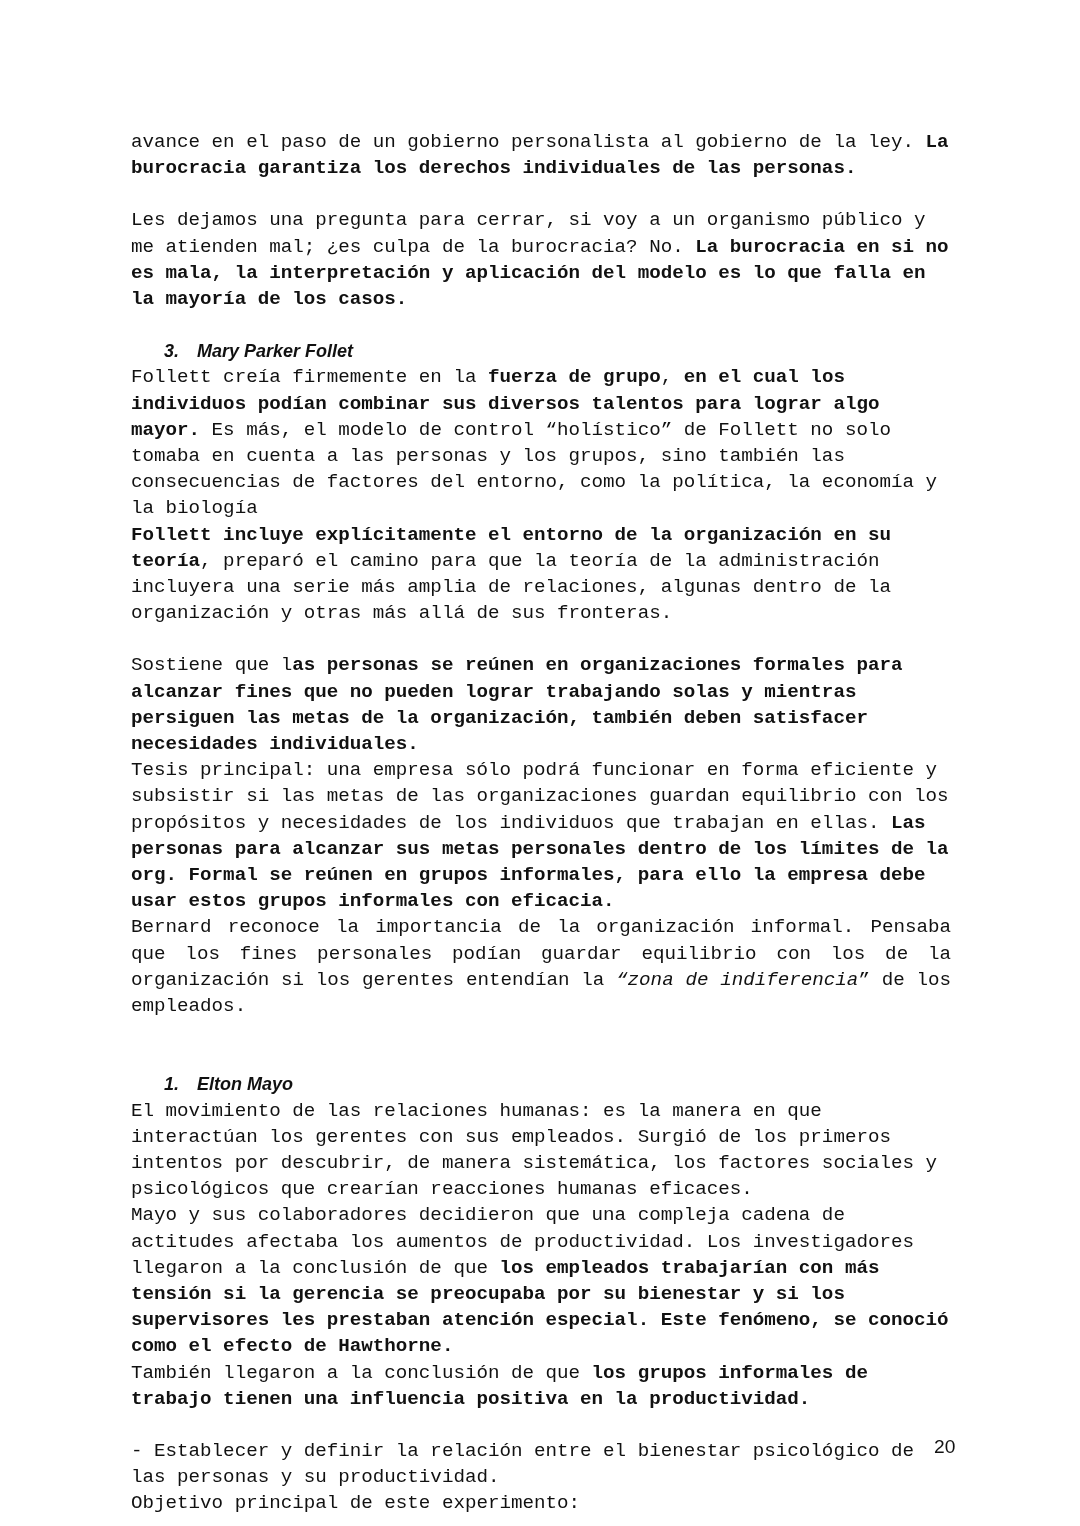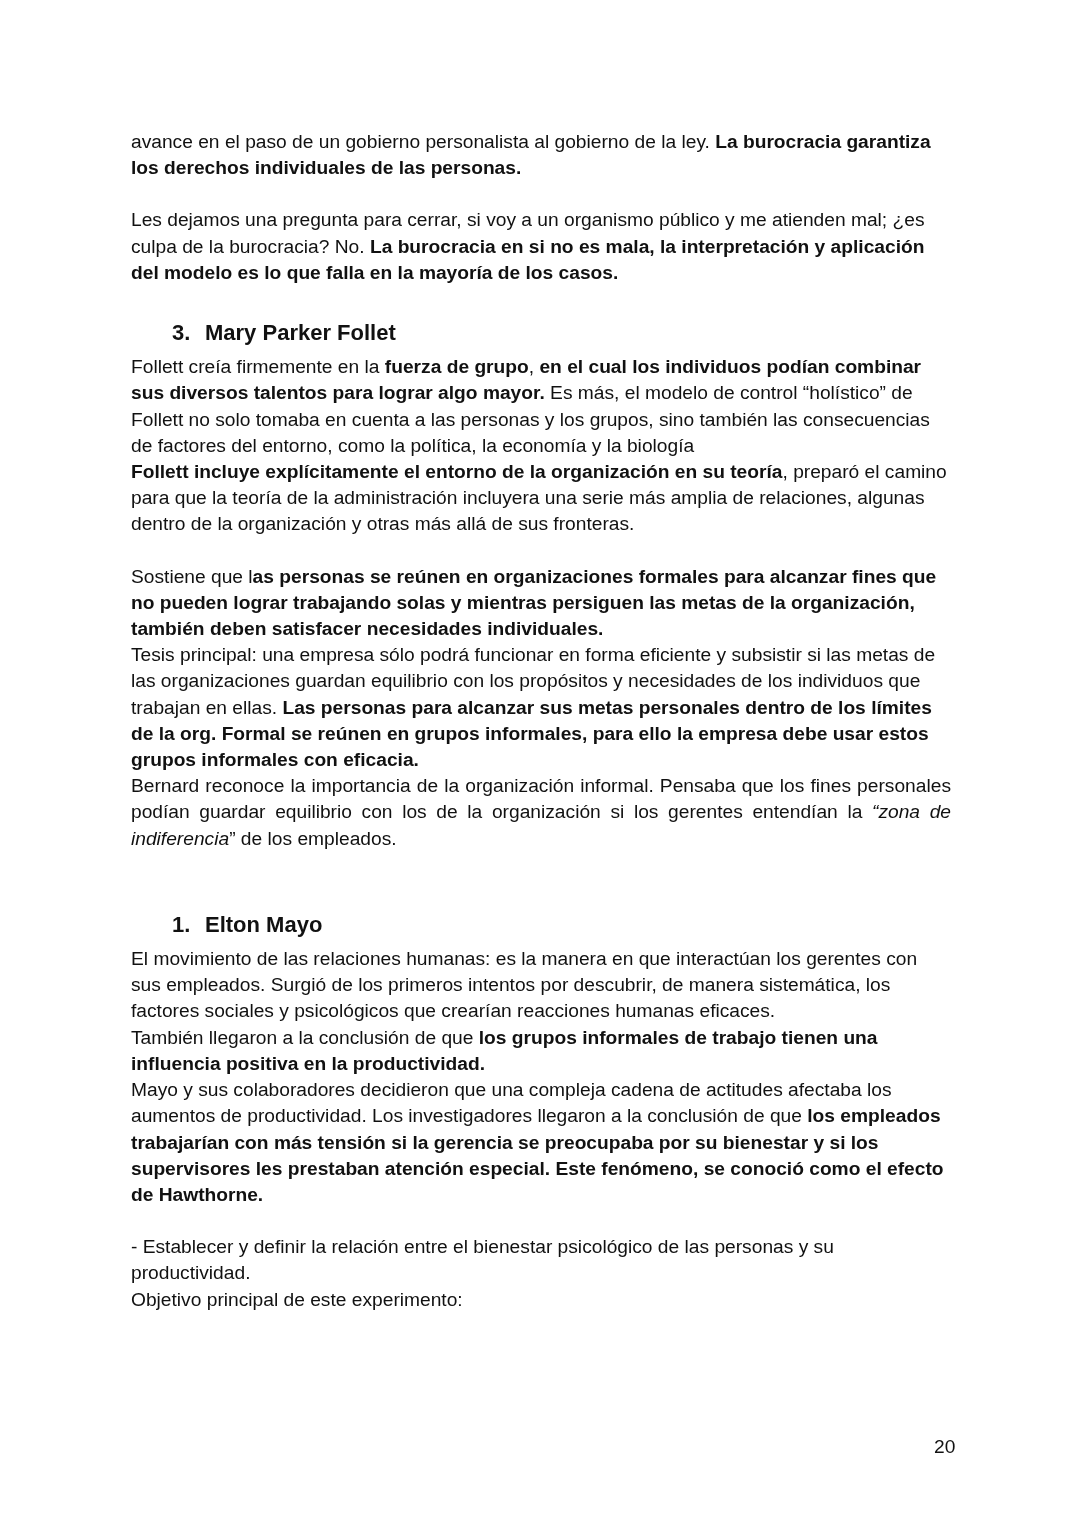--- a/index.html
+++ b/index.html
@@ -18,30 +18,32 @@
     .page {
       position: absolute;
       left: 131px;
       top: 129px;
       width: 820px;
       font-size: 19.2px;
       line-height: 26.2px;
     }
     .para {
       margin: 0;
+      font-family: Liberation Mono, monospace;
     }
     .gap {
       height: 26px;
     }
     .heading {
-      margin: 8px;
+      margin: 0;
       padding-left: 33px;
       font-weight: bold;
-      font-size: 22px;
+      font-size: 18px;
       line-height: 26.2px;
+      font-style: italic;
     }
     .heading .num {
       display: inline-block;
       width: 33px;
     }
     .heading .arrow {
       display: inline-block;
       width: 31px;
       font-weight: bold;
     }
@@ -96,24 +98,24 @@
   <div class="gap"></div>
 
 
   <div class="gap"></div>
 
   <h3 class="heading">
     <span class="num">1.</span><span>Elton Mayo</span>
   </h3>
   <p class="para">El movimiento de las relaciones humanas: es la manera en que interactúan los gerentes con sus empleados. Surgió de los primeros intentos por descubrir, de manera sistemática, los  factores sociales y psicológicos que crearían reacciones humanas eficaces.</p>
   <p class="para">
-    <span>También llegaron a la conclusión de que </span><b>los grupos informales de trabajo tienen una influencia  positiva en la productividad.</b>
+    <span>Mayo y sus colaboradores decidieron que una compleja cadena de actitudes afectaba los aumentos de productividad. Los investigadores llegaron a la conclusión de que </span><b>los empleados  trabajarían con más tensión si la gerencia se preocupaba por su bienestar y si los supervisores les prestaban atención especial. Este fenómeno, se conoció como el efecto de Hawthorne.</b>
   </p>
   <p class="para">
-    <span>Mayo y sus colaboradores decidieron que una compleja cadena de actitudes afectaba los aumentos de productividad. Los investigadores llegaron a la conclusión de que </span><b>los empleados  trabajarían con más tensión si la gerencia se preocupaba por su bienestar y si los supervisores les prestaban atención especial. Este fenómeno, se conoció como el efecto de Hawthorne.</b>
+    <span>También llegaron a la conclusión de que </span><b>los grupos informales de trabajo tienen una influencia  positiva en la productividad.</b>
   </p>
 
   <div class="gap"></div>
 
   <p class="para">- Establecer y definir la relación entre el bienestar psicológico de las personas y su productividad.</p>
   <p class="para">Objetivo principal de este experimento:</p>
 </div>
 
 <div class="page-number">20</div>
 

